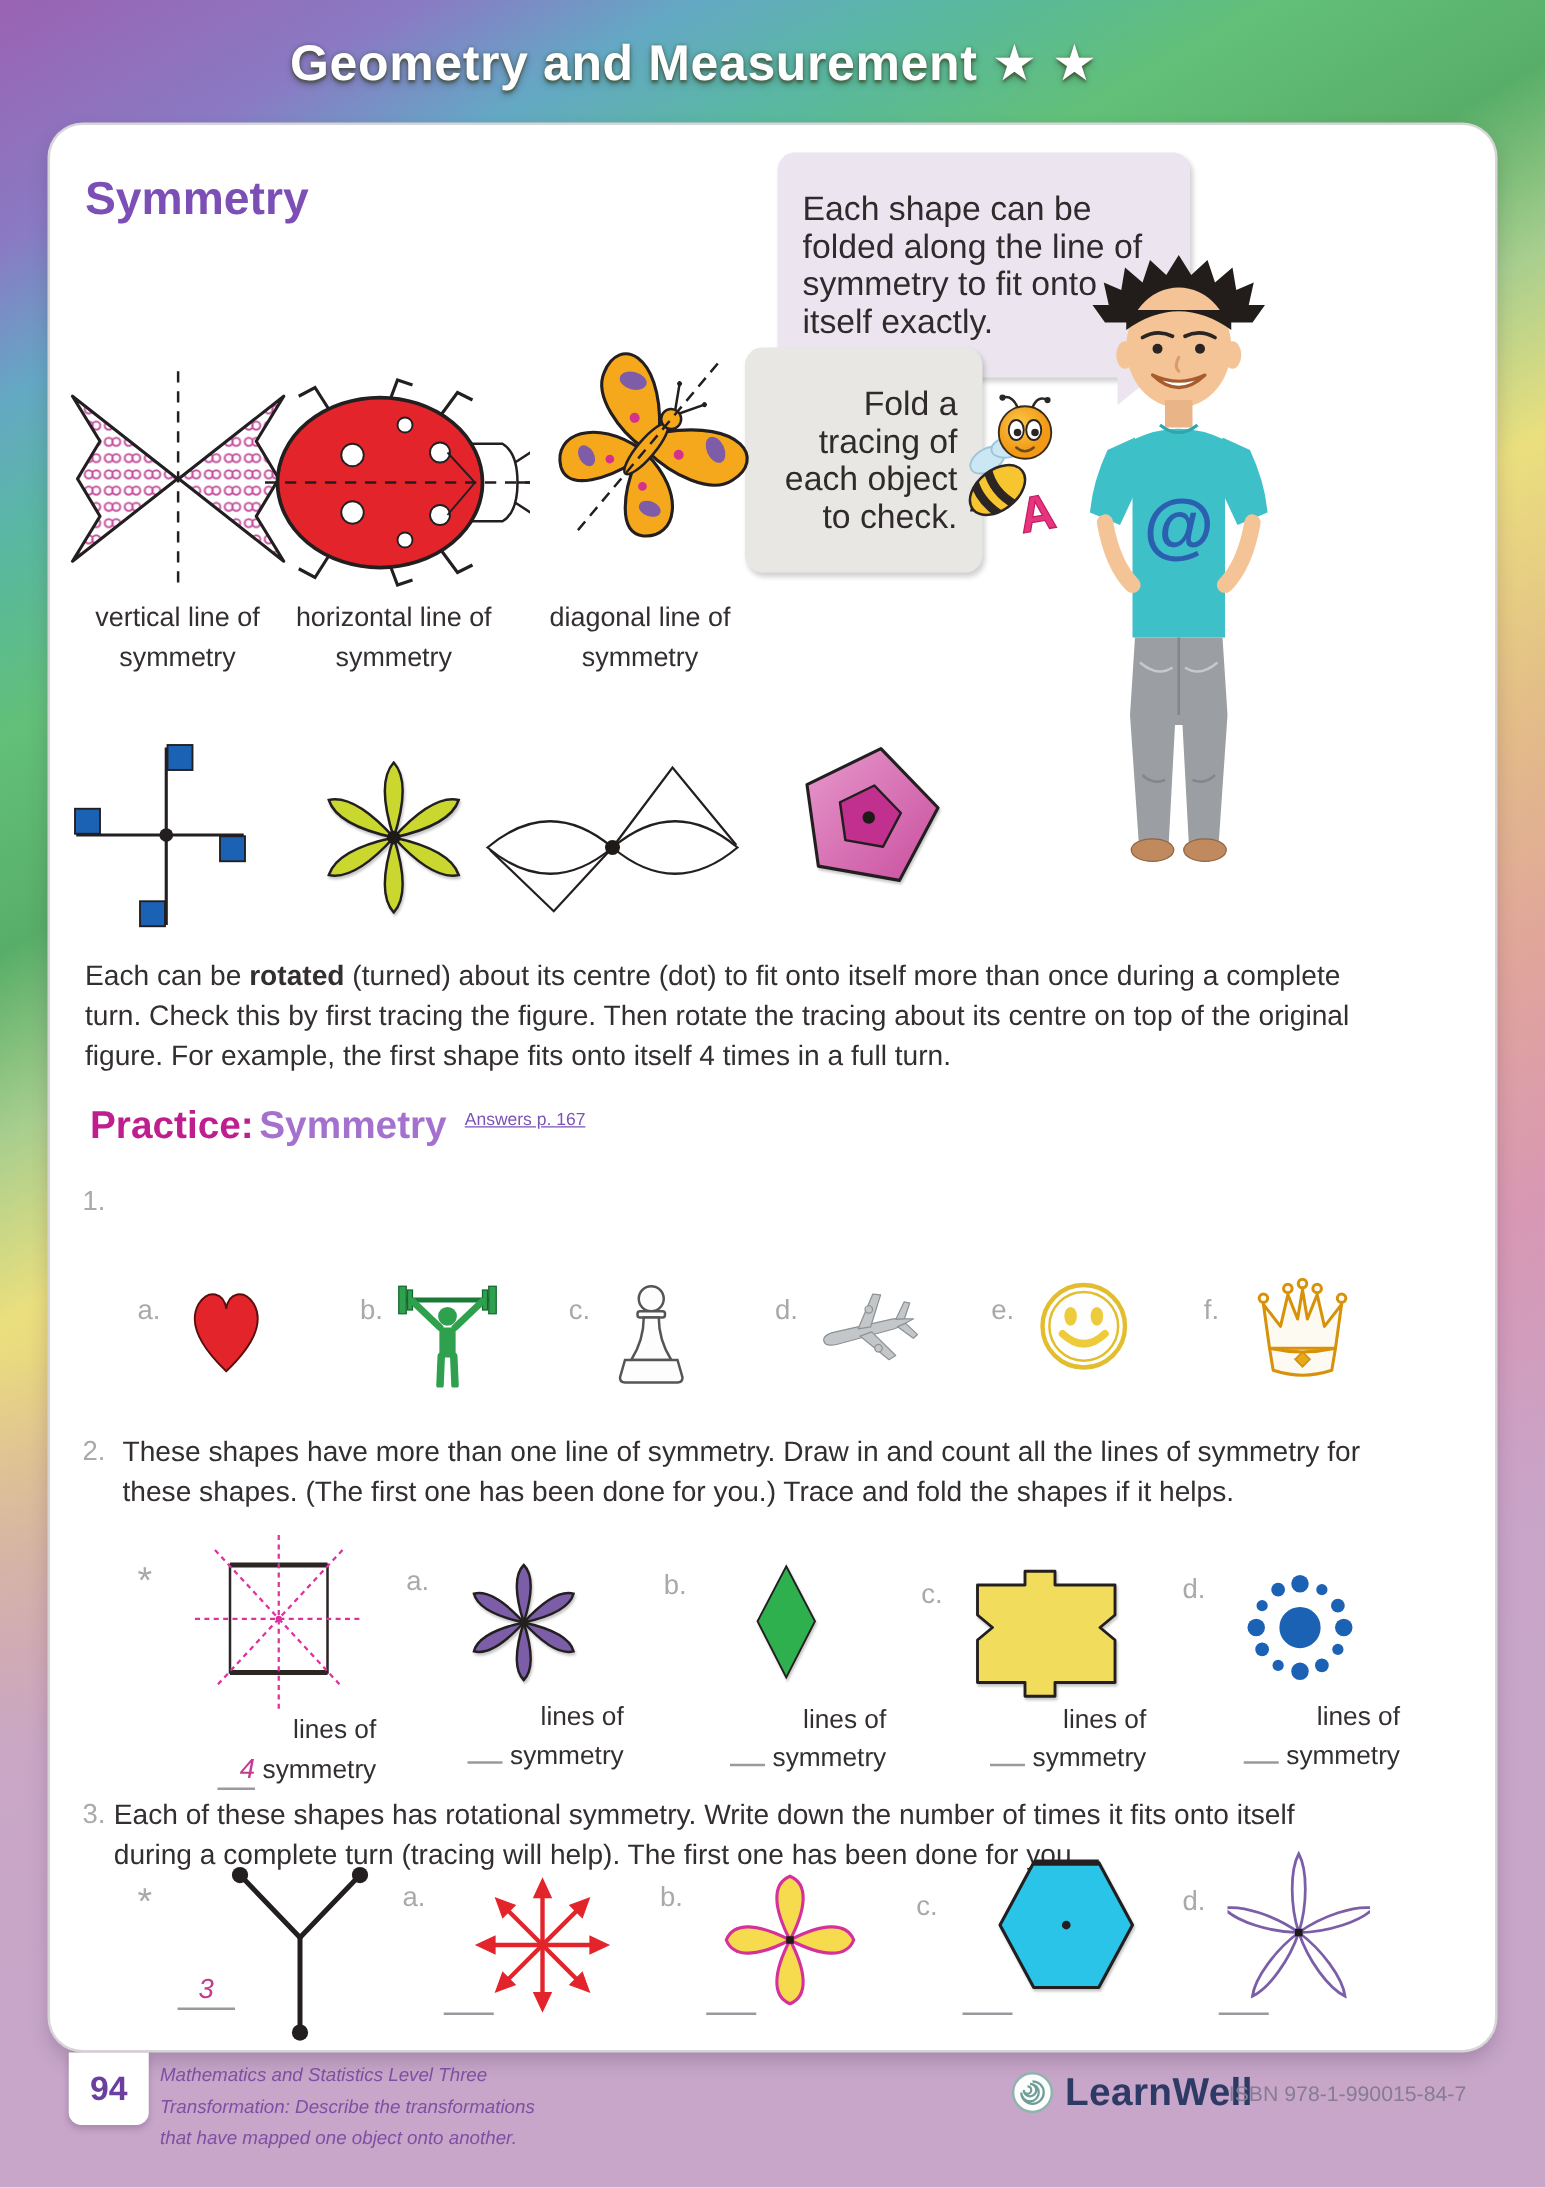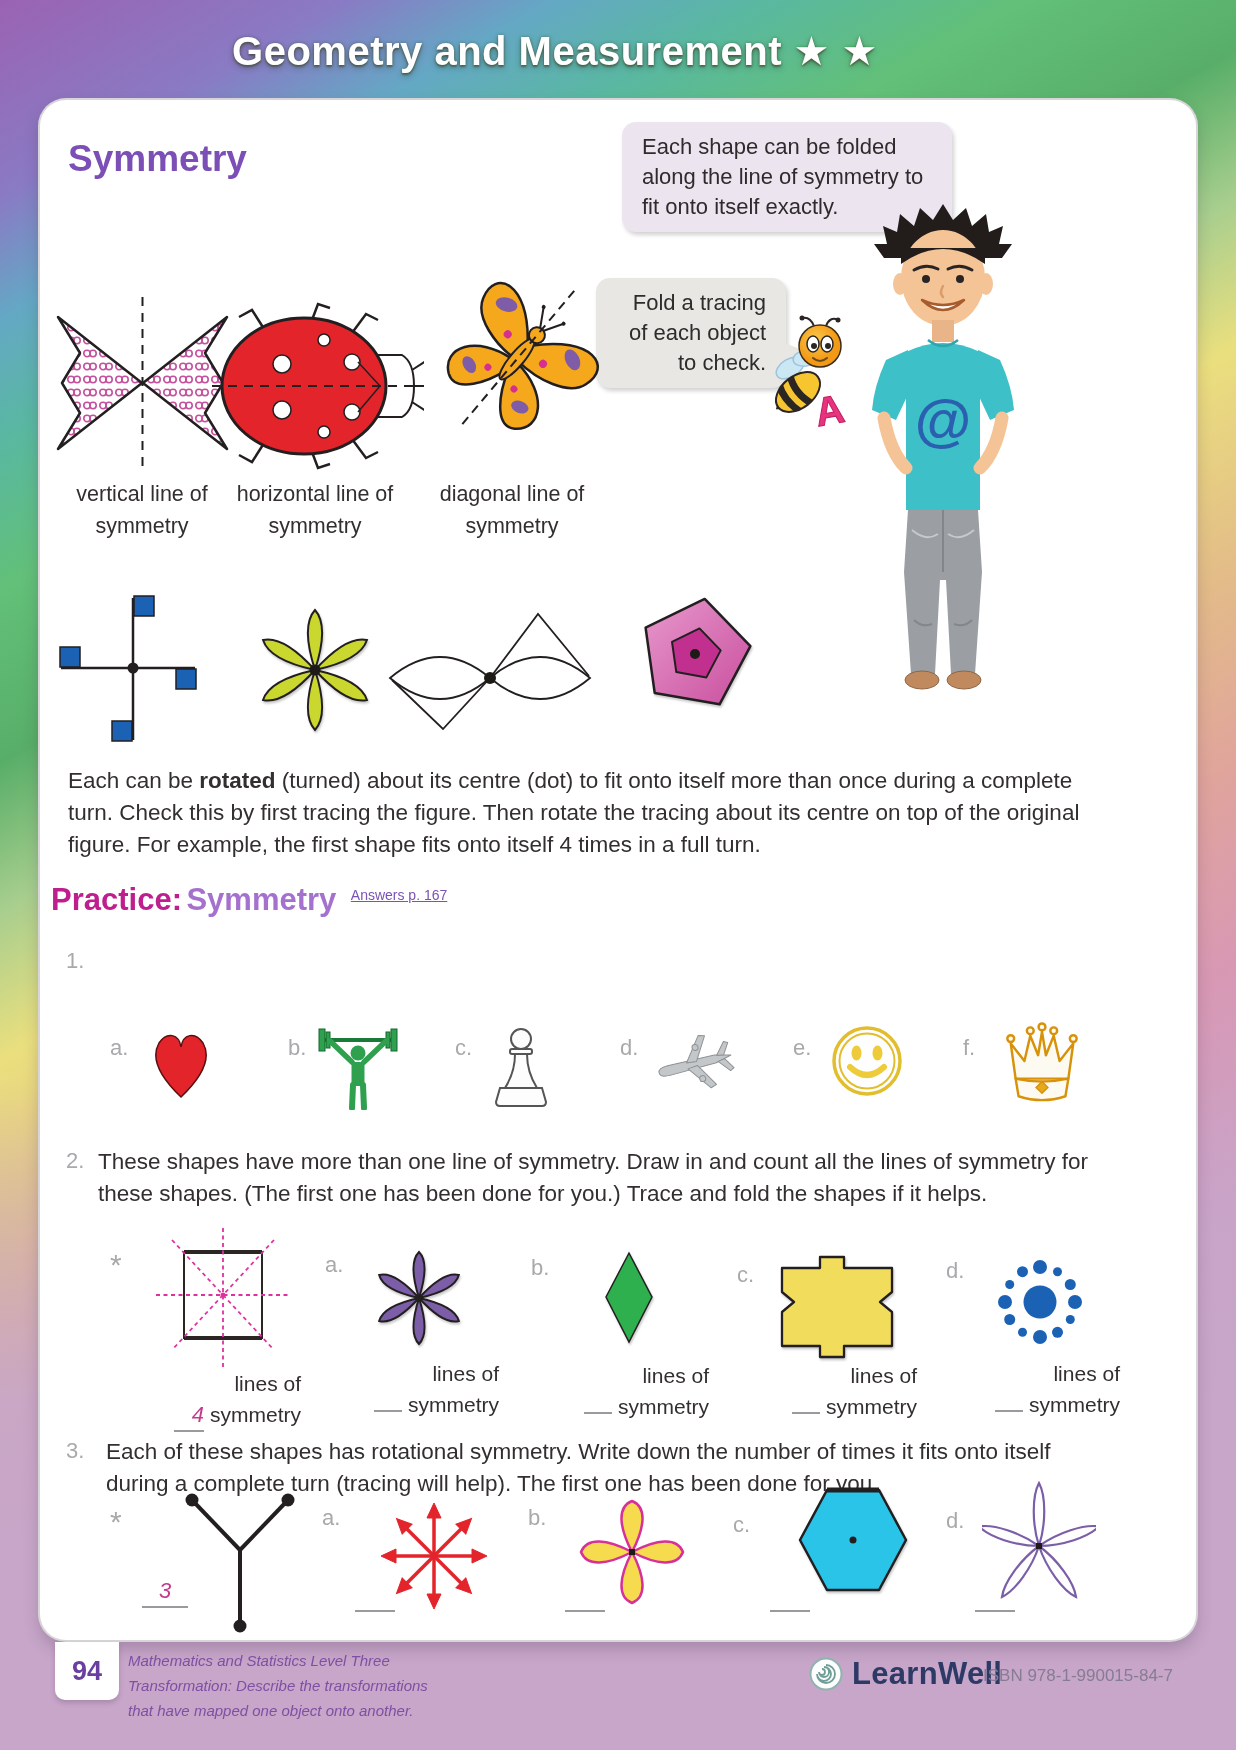--- a/index.html
+++ b/index.html
@@ -9,21 +9,21 @@
       linear-gradient(to bottom, rgba(199,166,201,0) 62%, rgba(199,166,201,.9) 80%, #C7A6C9 90%),
       linear-gradient(150deg,#9A63B2 0%,#8A7AC4 8%,#64A8C4 13%,#59B8A0 18%,#62C078 24%,#58AE68 31%,#A8CE8E 37%,#EADF7E 43%,#E3BC88 52%,#E0A49C 60%,#D898B4 68%,#C9A3C8 78%,#C3A5C8 100%);}
   .abs{position:absolute;}
   .hdr-title{font-size:40px;font-weight:700;color:#FFFFFF;letter-spacing:.5px;
     text-shadow:0 2px 2px rgba(60,70,40,.55),0 0 3px rgba(60,70,40,.45),0 3px 6px rgba(40,50,30,.35);}
   .card{left:40px;top:100px;width:1156px;height:1540px;background:#FFFFFF;border-radius:26px;
     box-shadow:0 0 0 2px #D8D5D8,0 8px 16px rgba(60,40,70,.25);}
   .h1{font-size:37px;font-weight:700;color:#7B4FB5;}
   .body-text{font-size:22.5px;line-height:32px;color:#332F31;}
   .b{font-weight:700;}
-  .bubble{background:#ECE5EF;border-radius:14px;padding:10px 20px;font-size:22px;line-height:30px;color:#2F2B2D;box-shadow:2px 3px 4px rgba(0,0,0,.18);}
+  .bubble{background:#ECE5EF;border-radius:14px;padding:30px 20px;font-size:27px;line-height:30px;color:#2F2B2D;box-shadow:2px 3px 4px rgba(0,0,0,.18);}
   .bubble1{background:#ECE5EF;}
   .bubble1::after{content:"";position:absolute;right:28px;bottom:-22px;width:0;height:0;
     border-left:30px solid #ECE5EF;border-bottom:24px solid transparent;}
   .bubble2{background:#E8E7E3;}
   .bubble2::after{content:"";position:absolute;right:-22px;top:58%;width:0;height:0;
     border-top:10px solid transparent;border-bottom:14px solid transparent;border-left:26px solid #E8E7E3;}
   .shape-label{font-size:21.5px;line-height:32px;text-align:center;color:#332F31;}
   .practice-label{font-size:31px;font-weight:800;color:#BE1E8E;}
   .practice-title{font-size:31px;font-weight:600;color:#A472CE;}
   .answers-link{font-size:14px;color:#7B52B5;text-decoration:underline;position:relative;top:-10px;margin-left:10px;}
@@ -247,21 +247,21 @@
       </defs>
     <polygon points="76.7,6.9 122.4,54.2 91.6,112.3 26.7,100.9 17.6,35.7" fill="url(#pgrad)" stroke="#231F20" stroke-width="2.5" stroke-linejoin="round"></polygon>
     <polygon points="71.5,36.4 92.7,58.4 78.4,85.4 48.3,80.1 44,49.8" fill="#C2308F" stroke="#231F20" stroke-width="2" stroke-linejoin="round"></polygon>
     <circle cx="67" cy="62" r="5" fill="#1D1A18"></circle>
   </svg>
 
   <div class="abs body-text" style="left:68px;top:765px;width:1040px;">
     <span>Each can be </span><span class="b">rotated</span><span> (turned) about its centre (dot) to fit onto itself more than once during a complete turn.  Check this by first tracing the figure. Then rotate the tracing about its centre on top of the original figure. For example, the first shape fits onto itself 4 times in a full turn.</span>
   </div>
 
-  <div class="abs" style="left:51px;top:882px;">
+  <div class="abs" style="left:72px;top:882px;">
     <span class="practice-label">Practice:</span>
     <span class="practice-title">Symmetry</span>
     <span class="answers-link">Answers p. 167</span>
   </div>
 
   <div class="abs q-num" style="left:66px;top:948px;">1.</div>
 
   <div class="abs q-letter" style="left:110px;top:1035px;">a.</div>
   <svg class="abs" style="left:146px;top:1025px;" width="70" height="80" viewBox="0 0 70 80">
     <path d="M35,72 C12,50 5,32 13,18 C21,6 33,9 35,22 C37,9 49,6 57,18 C65,32 58,50 35,72 Z" fill="#E3242B" stroke="#5A0E0E" stroke-width="1.5"></path>
@@ -401,21 +401,21 @@
   <div class="abs sym-label" style="left:757px;top:1360px;width:160px;">
     <span>lines of</span><br>
     <span class="blank"></span><span>symmetry</span>
   </div>
   <div class="abs sym-label" style="left:960px;top:1358px;width:160px;">
     <span>lines of</span><br>
     <span class="blank"></span><span>symmetry</span>
   </div>
 
   <div class="abs q-num" style="left:66px;top:1438px;">3.</div>
-  <div class="abs q-text" style="left:106px;top:1436px;width:1005px;">Each of these shapes has rotational symmetry. Write down the number of times it fits onto itself during a complete turn (tracing will help). The first one has been done for you.</div>
+  <div class="abs q-text" style="left:91px;top:1436px;width:1005px;">Each of these shapes has rotational symmetry. Write down the number of times it fits onto itself during a complete turn (tracing will help). The first one has been done for you.</div>
 
   <div class="abs star-marker" style="left:110px;top:1505px;">*</div>
   <svg class="abs" style="left:170px;top:1478px;" width="140" height="160" viewBox="0 0 140 160">
     <g stroke="#231F20" stroke-width="4" stroke-linecap="round">
       <line x1="70" y1="72" x2="22" y2="22"></line>
         <line x1="70" y1="72" x2="118" y2="22"></line>
         <line x1="70" y1="72" x2="70" y2="148"></line>
     </g>
     <circle cx="22" cy="22" r="6.5" fill="#231F20"></circle>
       <circle cx="118" cy="22" r="6.5" fill="#231F20"></circle>

